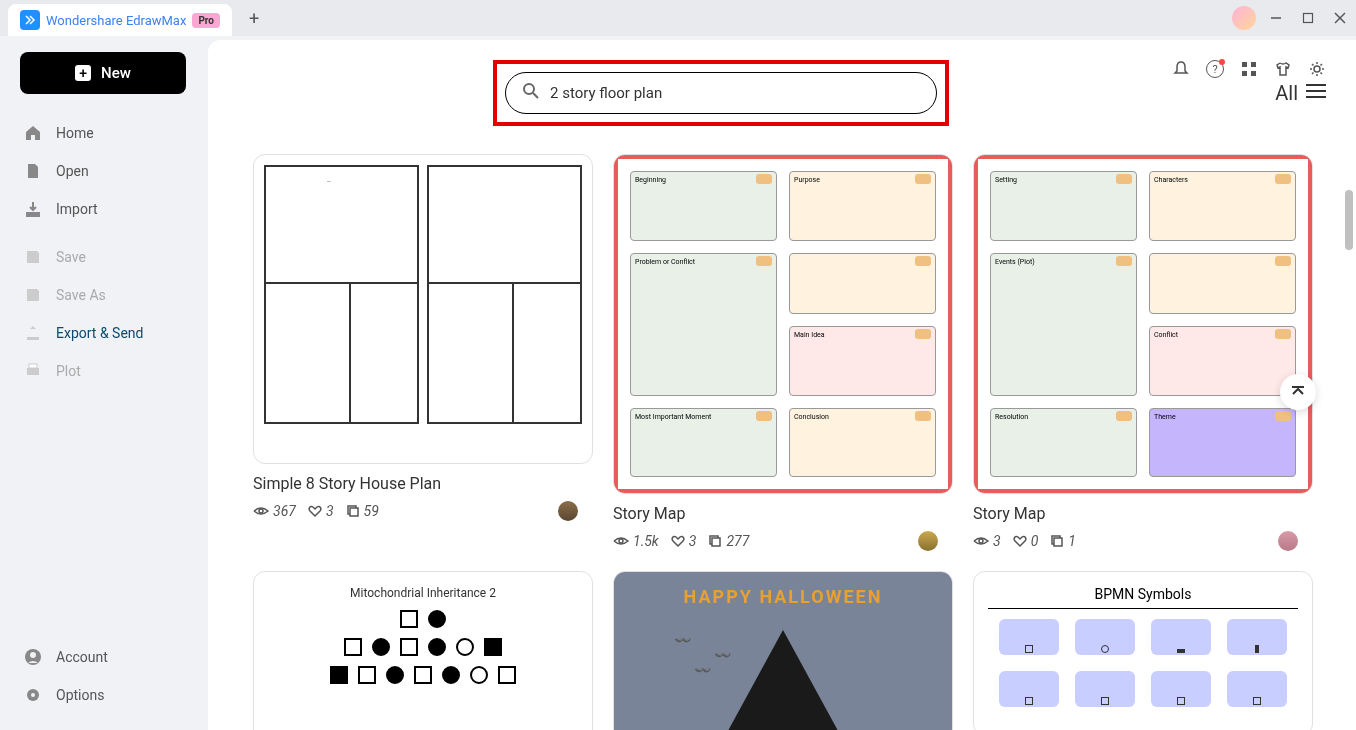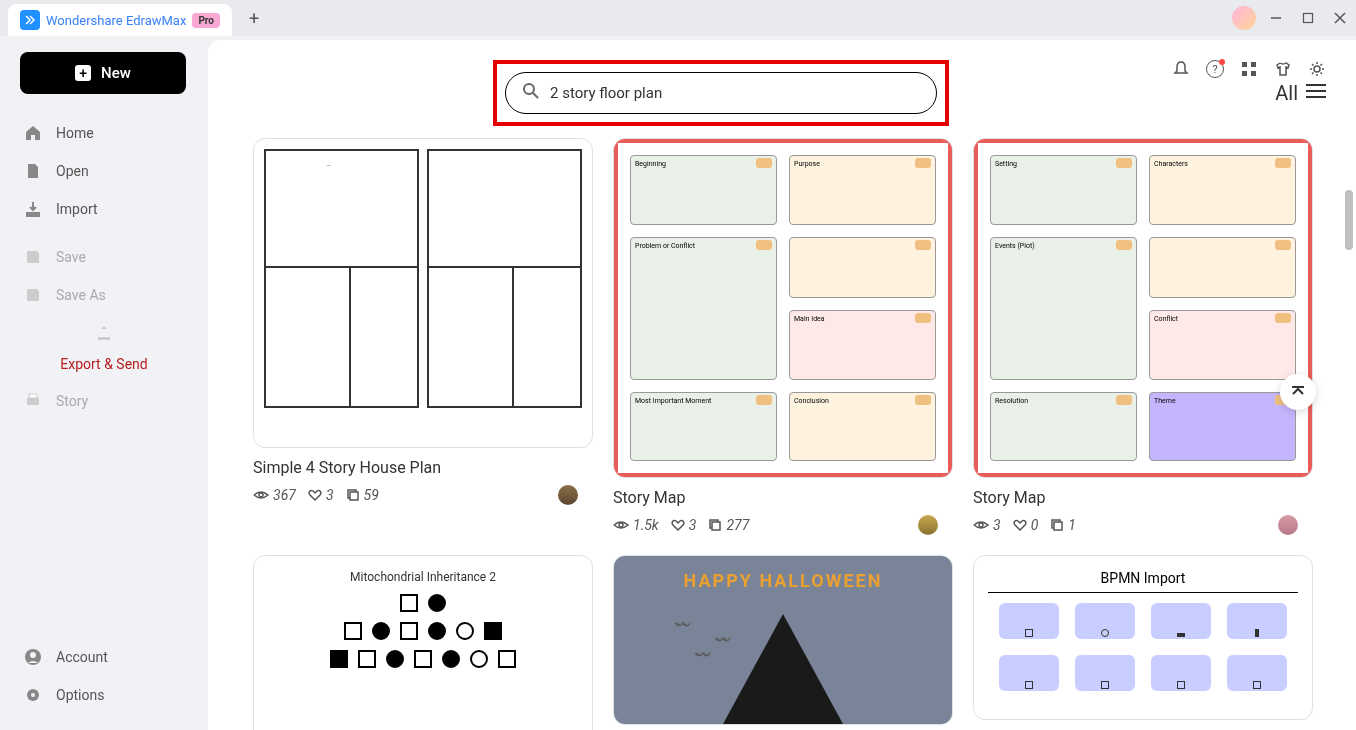--- a/index.html
+++ b/index.html
@@ -204,21 +204,21 @@
   padding: 20px 30px;
   overflow-y: auto;
   position: relative;
 }
 
 
 .search-row {
   display: flex;
   align-items: center;
   justify-content: space-between;
-  margin-bottom: 12px;
+  margin-bottom: 28px;
   gap: 36px;
 }
 
 .search-container {
   border: 4px solid #e40000;
   padding: 8px;
   margin-left: 255px;
 }
 
 .search-box {
@@ -631,36 +631,36 @@
         <span>Save</span>
       </div>
       <div class="sidebar-item" style="color:#aaa;">
         <span class="icon">
           <svg width="18" height="18" viewBox="0 0 18 18" fill="#ccc">
               <path d="M3 3 H13 L15 5 V15 H3 Z"></path>
             </svg>
         </span>
         <span>Save As</span>
       </div>
-      <div class="sidebar-item" style="color:#b91c1c;flex-direction:column;">
+      <div class="sidebar-item" style="color:#0c4a6e;">
         <span class="icon">
           <svg width="18" height="18" viewBox="0 0 18 18" fill="#ccc">
               <path d="M9 2 V10 M12 5 L9 2 L6 5 M3 13 H15 V16 H3 Z"></path>
             </svg>
         </span>
         <span>Export &amp; Send</span>
       </div>
       <div class="sidebar-item" style="color:#aaa;">
         <span class="icon">
           <svg width="18" height="18" viewBox="0 0 18 18" fill="#ccc">
               <rect x="3" y="6" width="12" height="7"></rect>
               <rect x="5" y="2" width="8" height="4" fill="#fff" stroke="#ccc"></rect>
             </svg>
         </span>
-        <span>Story</span>
+        <span>Plot</span>
       </div>
     </div>
 
     <div class="sidebar-bottom">
       <div class="sidebar-item">
         <span class="icon">
           <svg width="18" height="18" viewBox="0 0 18 18" fill="#888">
               <circle cx="9" cy="9" r="8"></circle>
               <circle cx="9" cy="7" r="3" fill="#f0f2f5"></circle>
               <path d="M4 15 Q9 11 14 15" fill="#f0f2f5"></path>
@@ -741,21 +741,21 @@
             <div style="flex:1;position:relative;">
               <div class="floor" style="height:90%;">
                   <div class="room-label" style="top:10px;left:40%;">—</div>
                 </div>
             </div>
             <div style="flex:1;position:relative;">
               <div class="floor" style="height:90%;"></div>
             </div>
           </div>
         </div>
-        <div class="template-title">Simple 4 Story House Plan</div>
+        <div class="template-title">Simple 8 Story House Plan</div>
         <div class="template-stats">
           <div class="stats-left">
             <span class="stat">
               <svg width="16" height="16" viewBox="0 0 16 16" fill="none" stroke="#555" stroke-width="1.5">
                   <path d="M1 8 Q8 2 15 8 Q8 14 1 8"></path>
                   <circle cx="8" cy="8" r="2"></circle>
                 </svg>
               <span>367</span>
             </span>
             <span class="stat">
@@ -897,21 +897,21 @@
             <span class="bat" style="top:75px;left:100px;">〰️</span>
             <span class="bat" style="top:90px;left:80px;">〰️</span>
             <div class="castle"></div>
           </div>
         </div>
       </div>
 
       <div class="template-card">
         <div class="template-preview h165">
           <div class="bpmn">
-            <div class="bpmn-title">BPMN Import</div>
+            <div class="bpmn-title">BPMN Symbols</div>
             <div class="bpmn-grid">
               <div class="bpmn-shape">
                   <div class="bpmn-symbol"></div>
                 </div>
               <div class="bpmn-shape">
                   <div class="bpmn-symbol" style="border-radius:50%;"></div>
                 </div>
               <div class="bpmn-shape">
                   <div class="bpmn-symbol" style="background:#333;height:4px;"></div>
                 </div>

